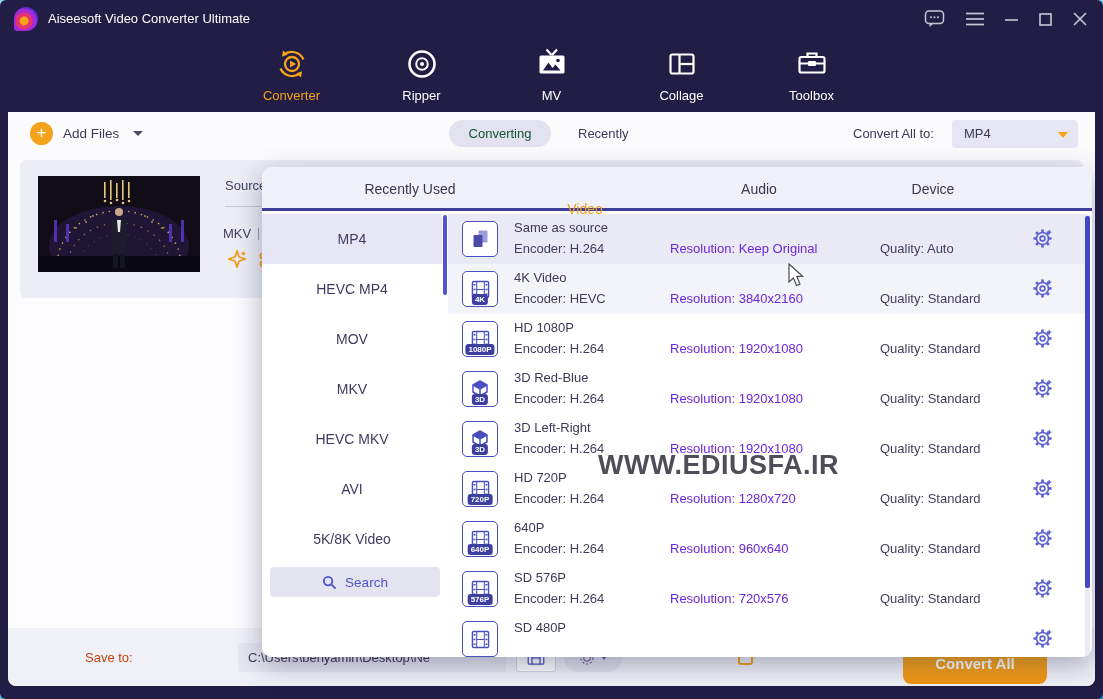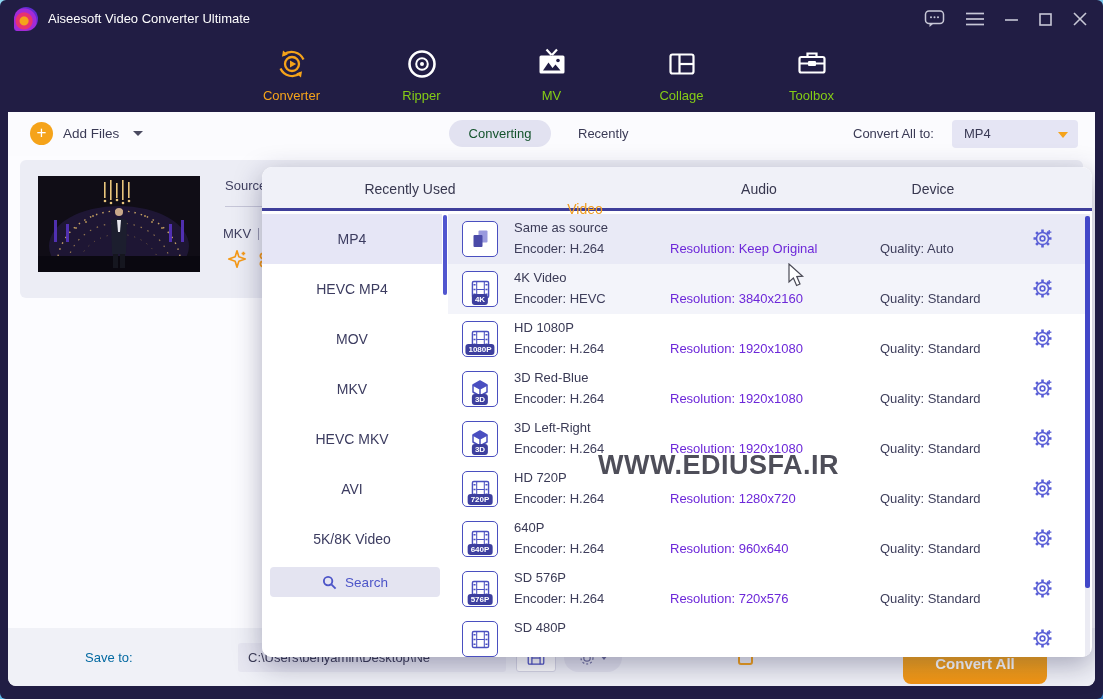--- a/index.html
+++ b/index.html
@@ -18,21 +18,21 @@
   .titlebar { position:absolute; top:0; left:0; right:0; height:38px; }
   .logo { position:absolute; left:14px; top:7px; width:24px; height:24px; border-radius:50% 50% 50% 14%;
     background: radial-gradient(circle at 42% 58%, #f5a31a 0 4px, #e8326f 5px 8px, #a32bd6 9px 12px, #5f2bd0 13px); }
   .win-title { position:absolute; left:48px; top:0; line-height:38px; color:#ffffff; font-size:13px; }
   .win-controls { position:absolute; right:16px; top:0; height:38px; display:flex; align-items:center; gap:21px; }
   .win-controls svg { display:block; }
 
   
   .nav { position:absolute; top:38px; left:0; right:0; height:74px; display:flex; justify-content:center; gap:40px; }
   .nav-item { width:90px; display:flex; flex-direction:column; align-items:center; padding-top:9px; gap:7px;
-    color:#84cc16; font-size:13px; }
+    color:#ffffff; font-size:13px; }
   .nav-item.active { color:#f5a31a; }
   .nav-item .nicon { height:34px; display:flex; align-items:center; }
 
   
   .content { position:absolute; left:8px; top:112px; width:1087px; height:574px; background:#fcfcff;
     border-radius:0 0 8px 8px; overflow:hidden; }
 
   .toolbar { position:absolute; top:0; left:0; right:0; height:44px; background:#fbfbfe; }
   .add-files { position:absolute; left:22px; top:10px; display:flex; align-items:center; gap:10px; }
   .plus-btn { width:23px; height:23px; border-radius:50%; background:#f5a31a; color:#fff; font-size:17px;
@@ -54,21 +54,21 @@
   .thumb { position:absolute; left:18px; top:16px; width:162px; height:96px; background:#0f0d15; overflow:hidden; }
   .source-label { position:absolute; left:205px; top:18px; font-size:13px; color:#3f3f5f; }
   .source-divider { position:absolute; left:205px; top:46px; width:52px; height:1px; background:#c6c6d8; }
   .format-line { position:absolute; left:203px; top:66px; font-size:13px; color:#3f3f5f; display:flex; align-items:center; }
   .vsep { display:inline-block; width:1px; height:12px; background:#9a9ab0; margin:0 7px; }
   .magic-icon { position:absolute; left:206px; top:88px; }
   .clip-icon { position:absolute; left:238px; top:90px; }
 
   
   .footer { position:absolute; left:0; bottom:0; width:100%; height:58px; background:#f0f1f7; border-radius:0 0 8px 8px; }
-  .save-label { position:absolute; left:77px; top:22px; font-size:13px; color:#0369a1; }
+  .save-label { position:absolute; left:77px; top:22px; font-size:13px; color:#c2410c; }
   .save-path { position:absolute; left:230px; top:15px; width:268px; height:29px; background:#e7e7f1; border-radius:3px;
     line-height:29px; padding:0 10px; font-size:13px; color:#3b3b55; white-space:nowrap; overflow:hidden; }
   .film-box { position:absolute; left:508px; top:15px; width:40px; height:29px; background:#ffffff;
     border:1px solid #d8d8e6; border-radius:3px; display:flex; align-items:center; justify-content:center; }
   .gear-pill { position:absolute; left:556px; top:15px; width:58px; height:29px; background:#e3e3ee; border-radius:15px;
     display:flex; align-items:center; justify-content:center; gap:5px; }
   .merge-check { position:absolute; left:730px; top:22px; width:15px; height:15px; border:2px solid #f5a31a; border-radius:3px; }
   .convert-btn { position:absolute; left:895px; top:16px; width:144px; height:40px; border-radius:8px;
     background:linear-gradient(180deg,#f9b01e,#f29413); color:#ffffff; font-size:15px; font-weight:bold;
     text-align:center; line-height:40px; }

